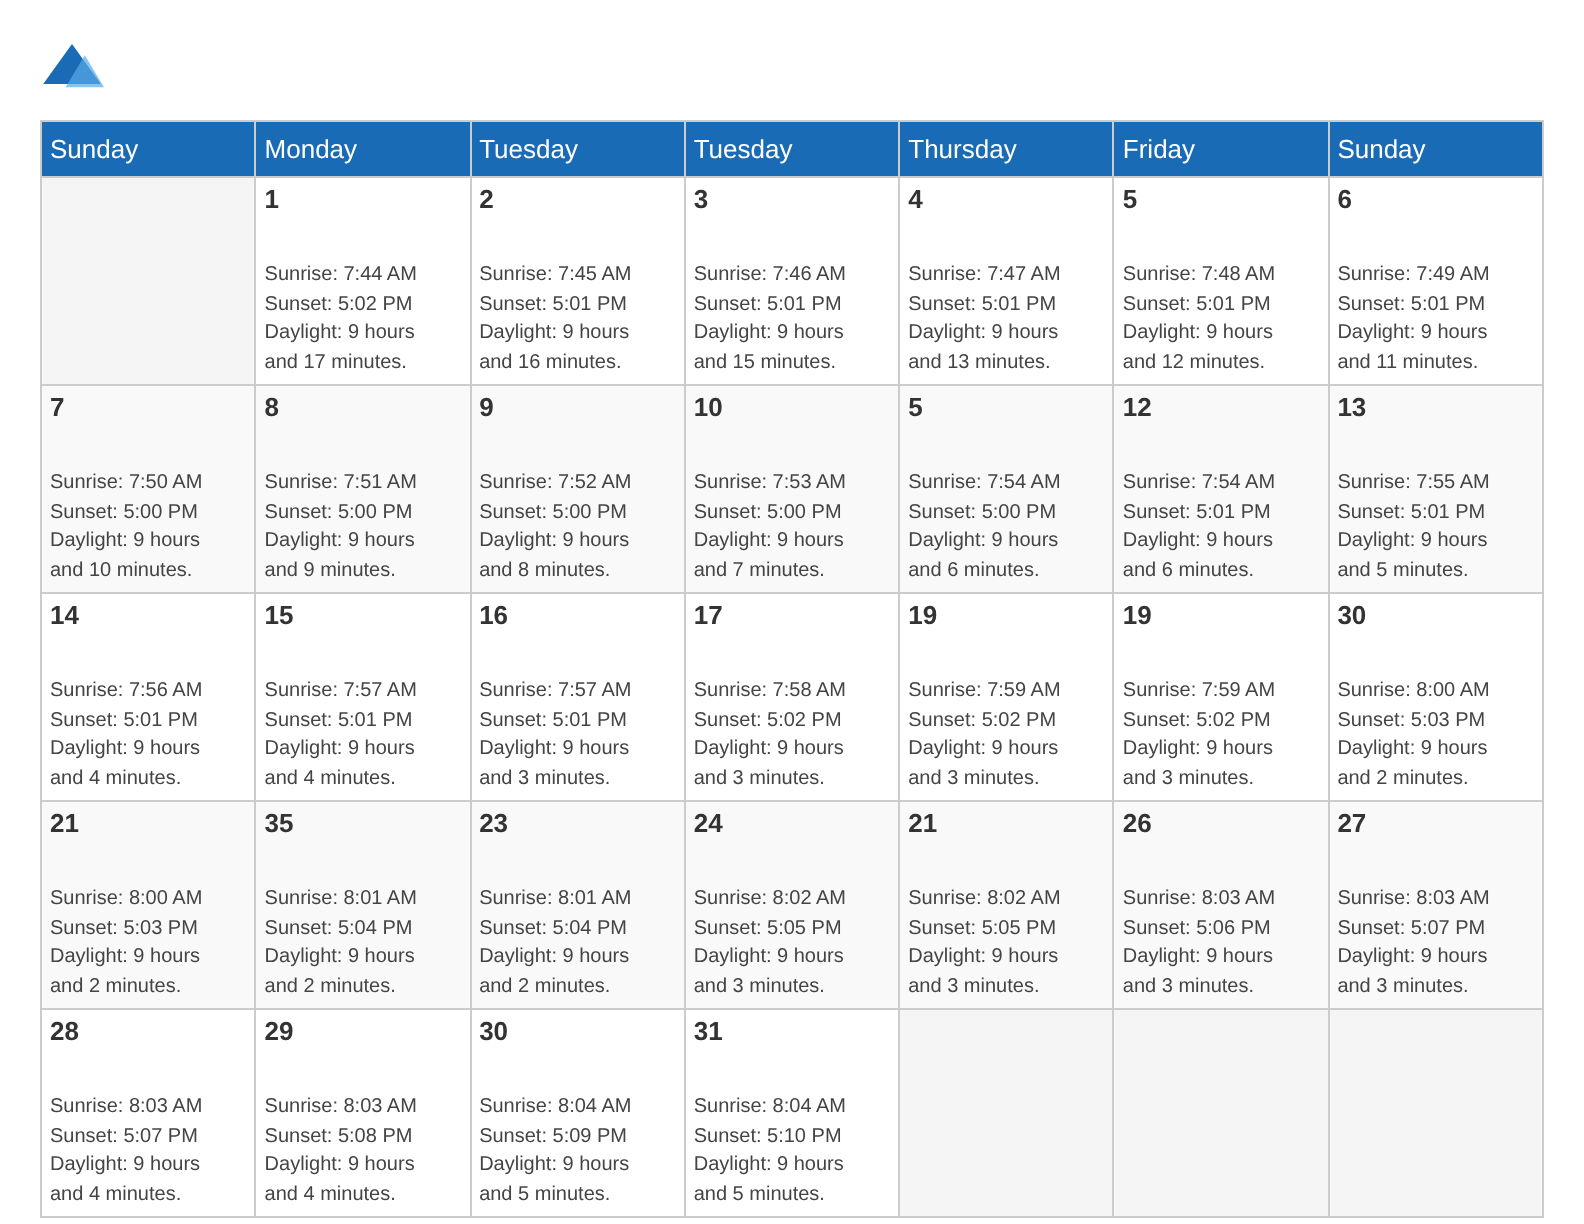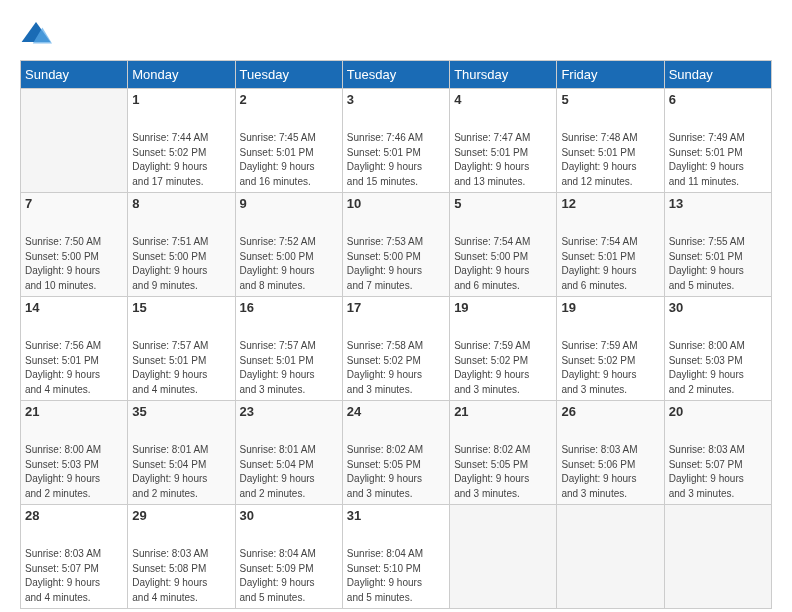--- a/index.html
+++ b/index.html
@@ -240,21 +240,21 @@
           </td>
           <td>
             <span class="day-number">21</span>
             <div class="day-info">Sunrise: 8:02 AM<br>Sunset: 5:05 PM<br>Daylight: 9 hours<br>and 3 minutes.</div>
           </td>
           <td>
             <span class="day-number">26</span>
             <div class="day-info">Sunrise: 8:03 AM<br>Sunset: 5:06 PM<br>Daylight: 9 hours<br>and 3 minutes.</div>
           </td>
           <td>
-            <span class="day-number">20</span>
+            <span class="day-number">27</span>
             <div class="day-info">Sunrise: 8:03 AM<br>Sunset: 5:07 PM<br>Daylight: 9 hours<br>and 3 minutes.</div>
           </td>
         </tr>
         <tr>
           <td>
             <span class="day-number">28</span>
             <div class="day-info">Sunrise: 8:03 AM<br>Sunset: 5:07 PM<br>Daylight: 9 hours<br>and 4 minutes.</div>
           </td>
           <td>
             <span class="day-number">29</span>

